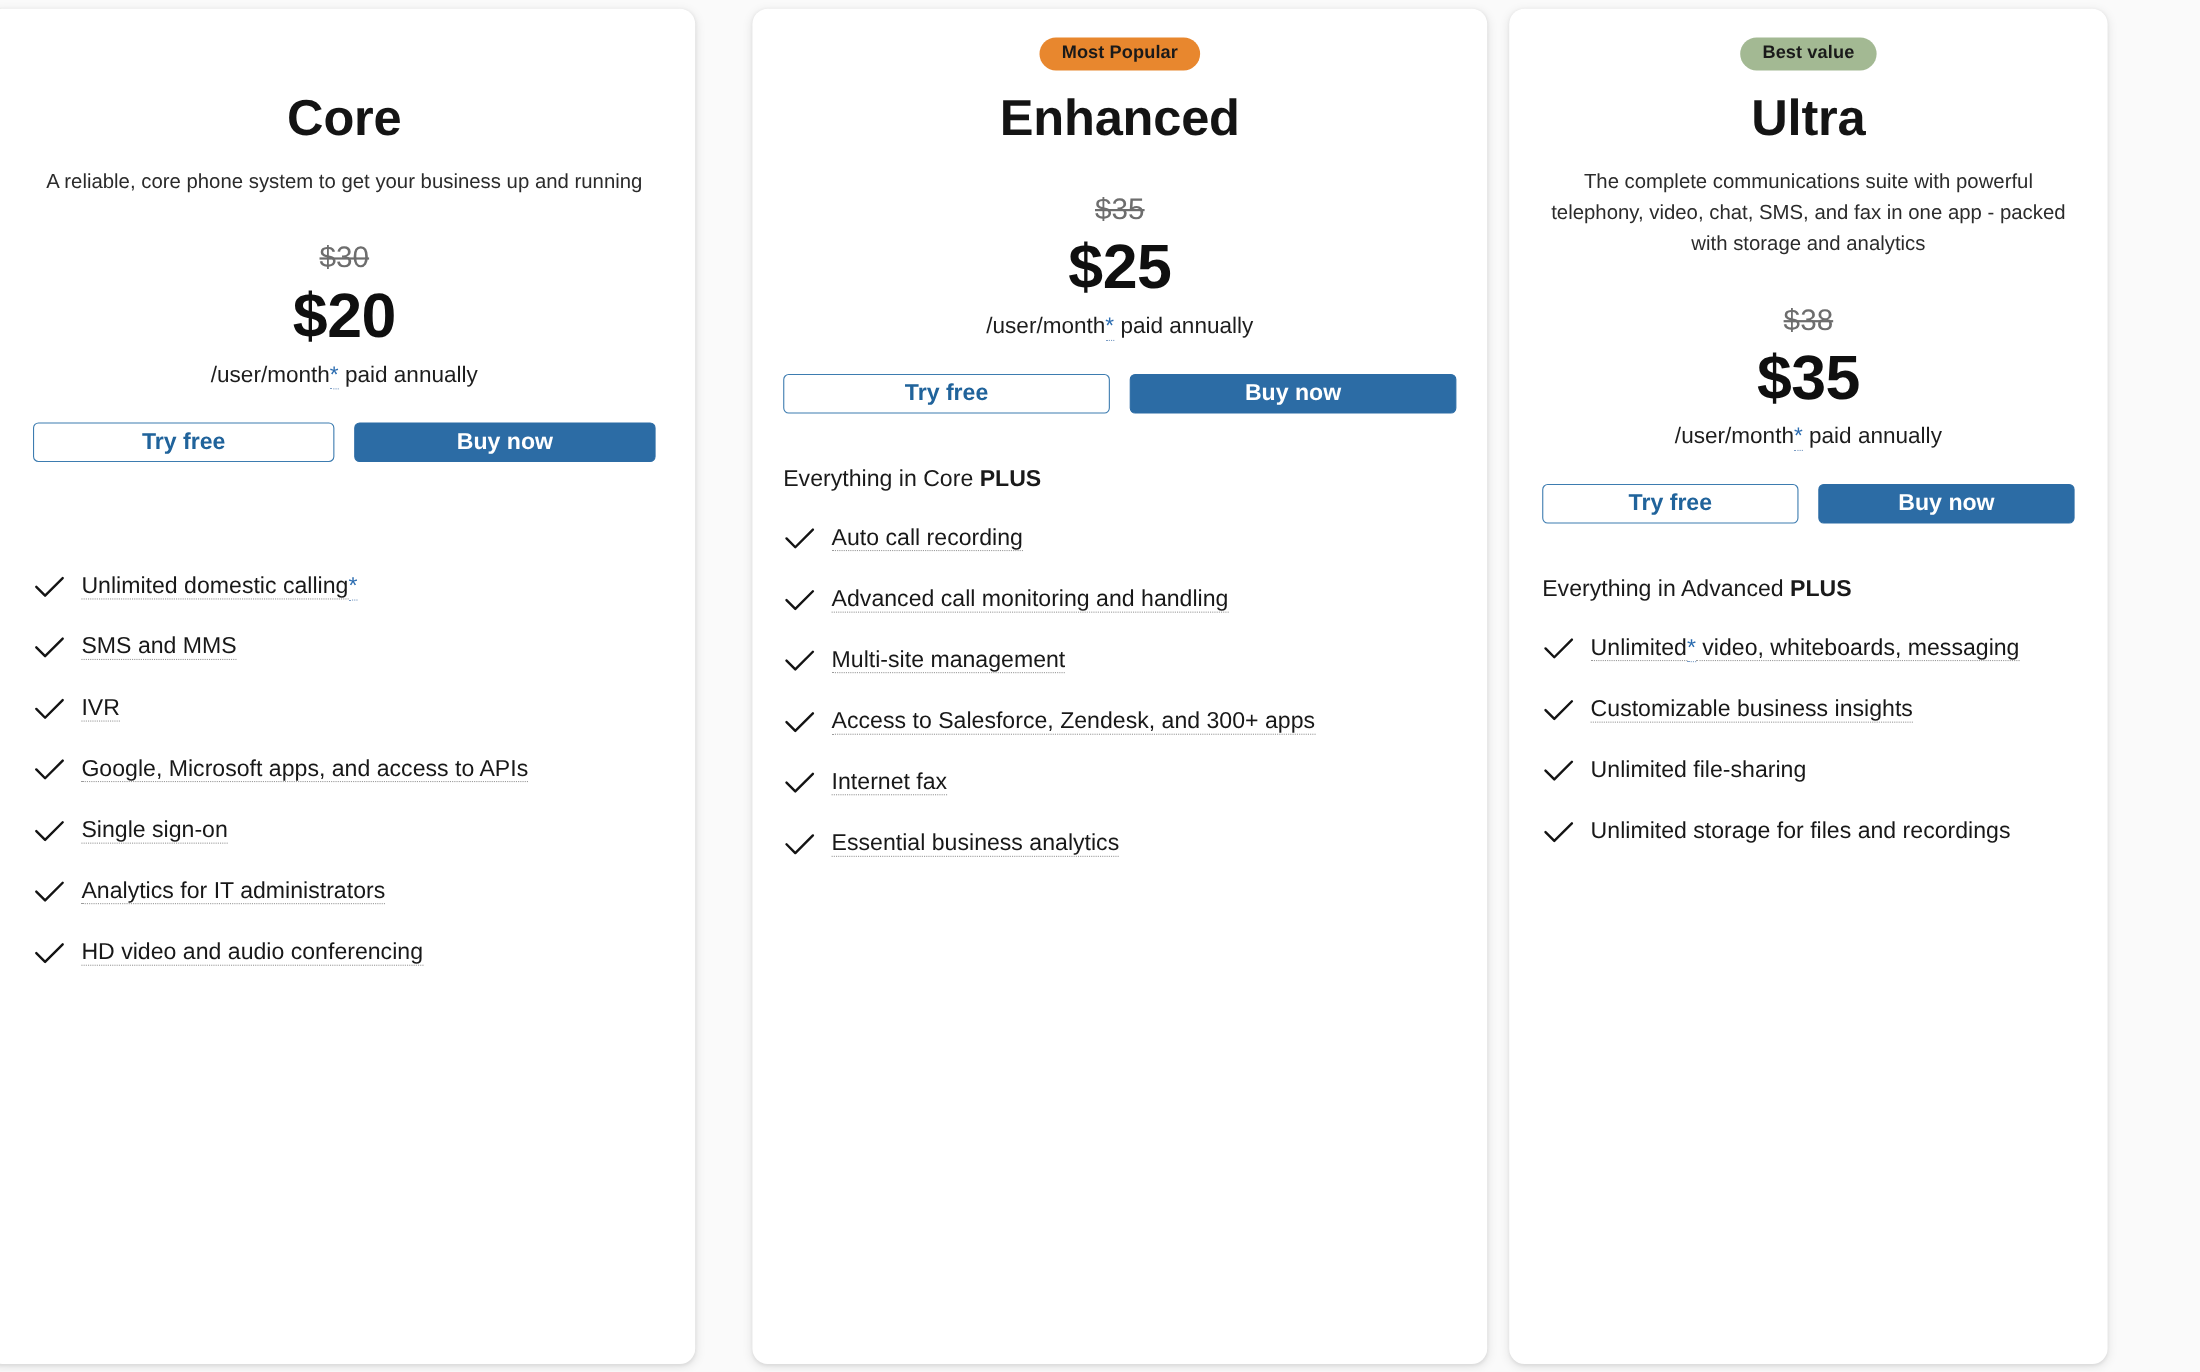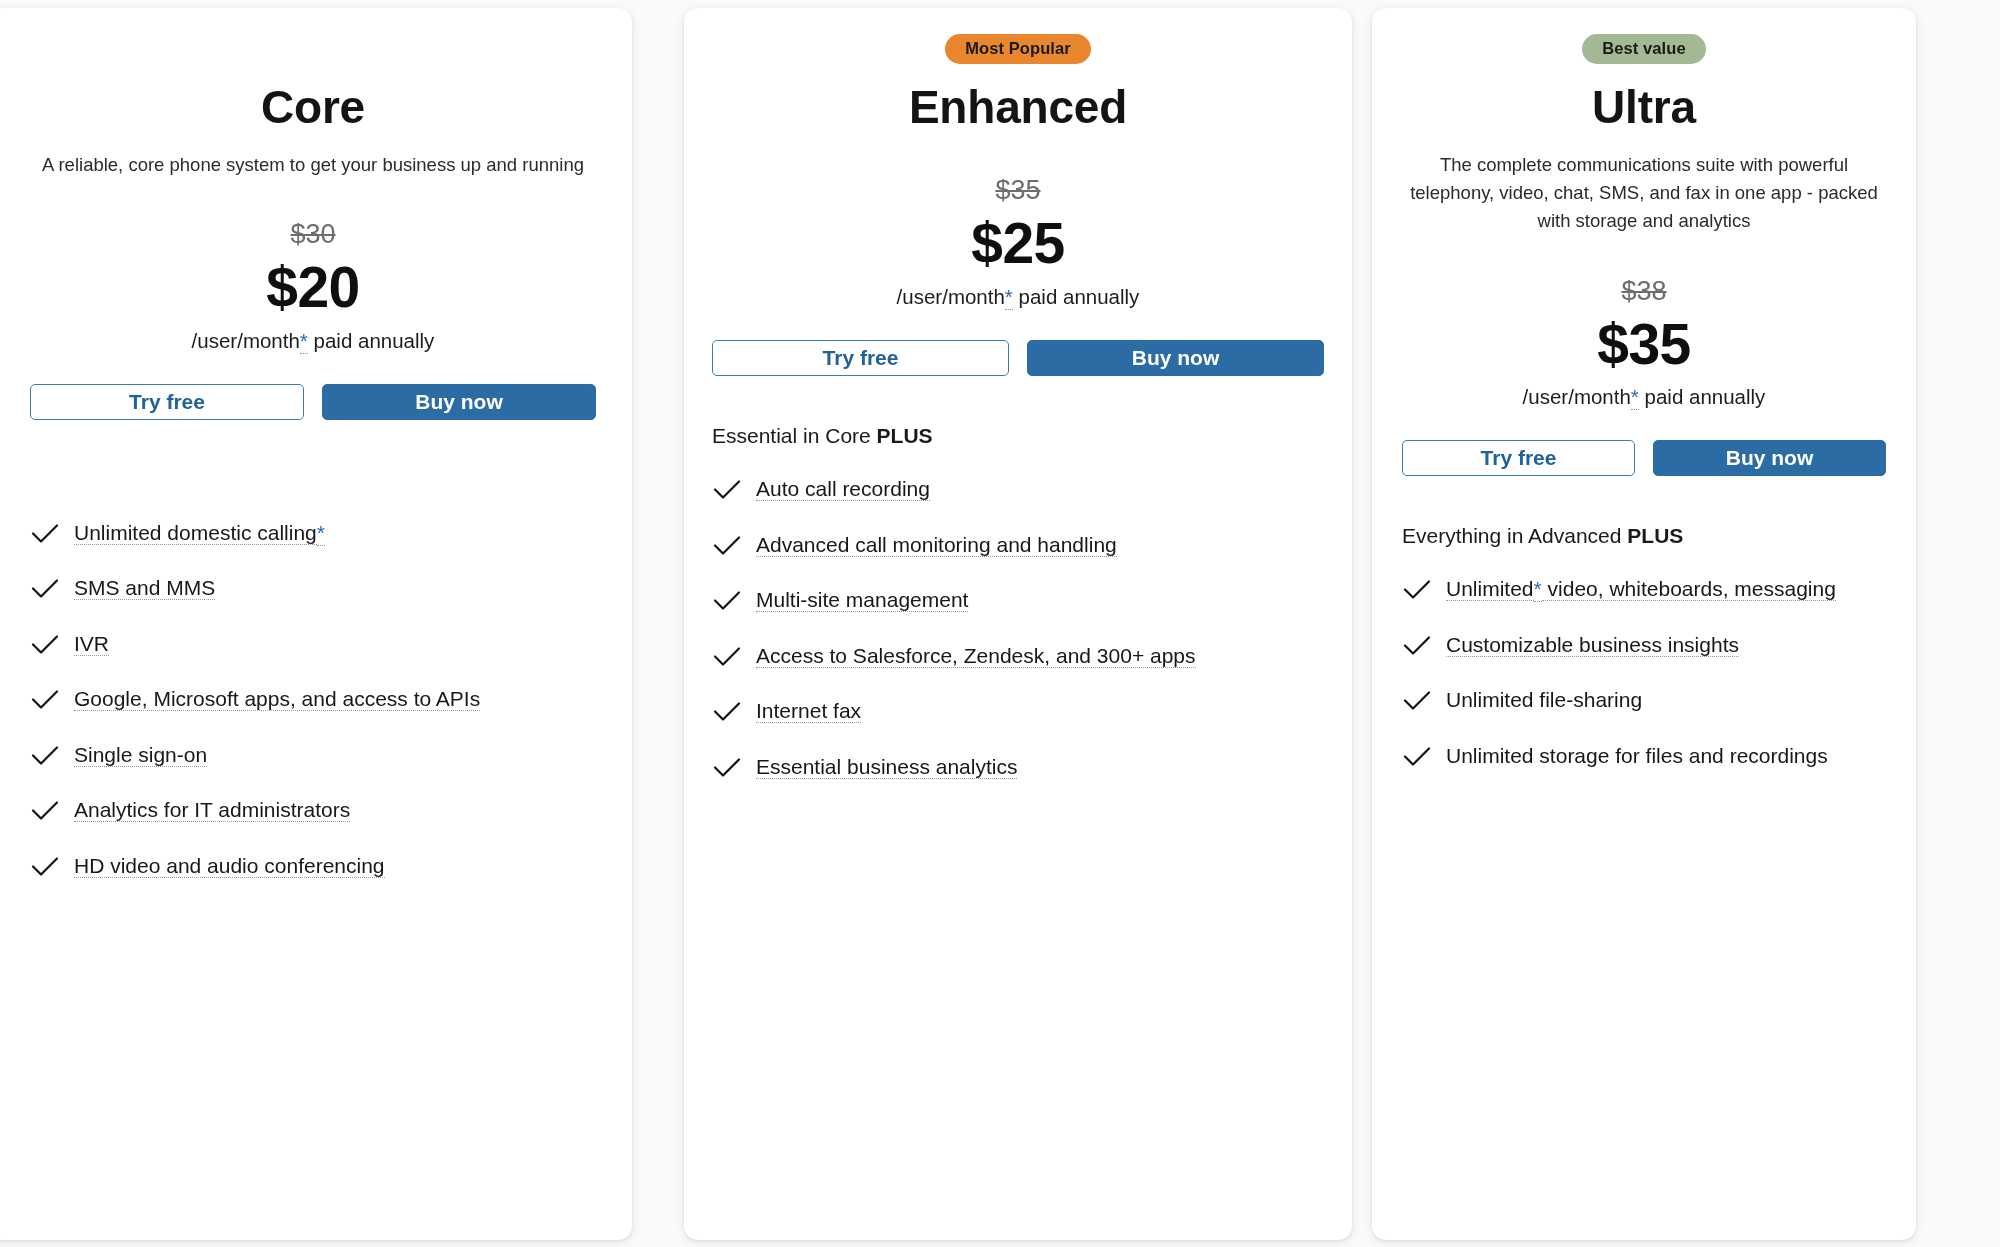--- a/index.html
+++ b/index.html
@@ -289,21 +289,21 @@
         <h2 class="plan-name">Enhanced</h2>
         <div class="price-block">
           <span class="price-old">$35</span>
           <span class="price-now">$25</span>
           <span class="price-terms"><span>/user/month</span><span class="asterisk">*</span> <span>paid annually</span></span>
         </div>
         <div class="btn-row">
           <div class="btn btn-outline">Try free</div>
           <div class="btn btn-solid">Buy now</div>
         </div>
-        <div class="everything-line"><span>Essential in Core </span><b>PLUS</b></div>
+        <div class="everything-line"><span>Everything in Core </span><b>PLUS</b></div>
         <ul class="features">
           <li class="feature">
             <span class="check-icon">
               <svg width="30" height="26" viewBox="0 0 30 26" fill="none" xmlns="http://www.w3.org/2000/svg">
                 <path d="M3 12.5 L11 20.5 L27 4.5" stroke="#141414" stroke-width="2.2" stroke-linecap="round" stroke-linejoin="round" fill="none"></path>
               </svg>
             </span>
             <span class="feature-text"><span class="tt">Auto call recording</span></span>
           </li>
           <li class="feature">

